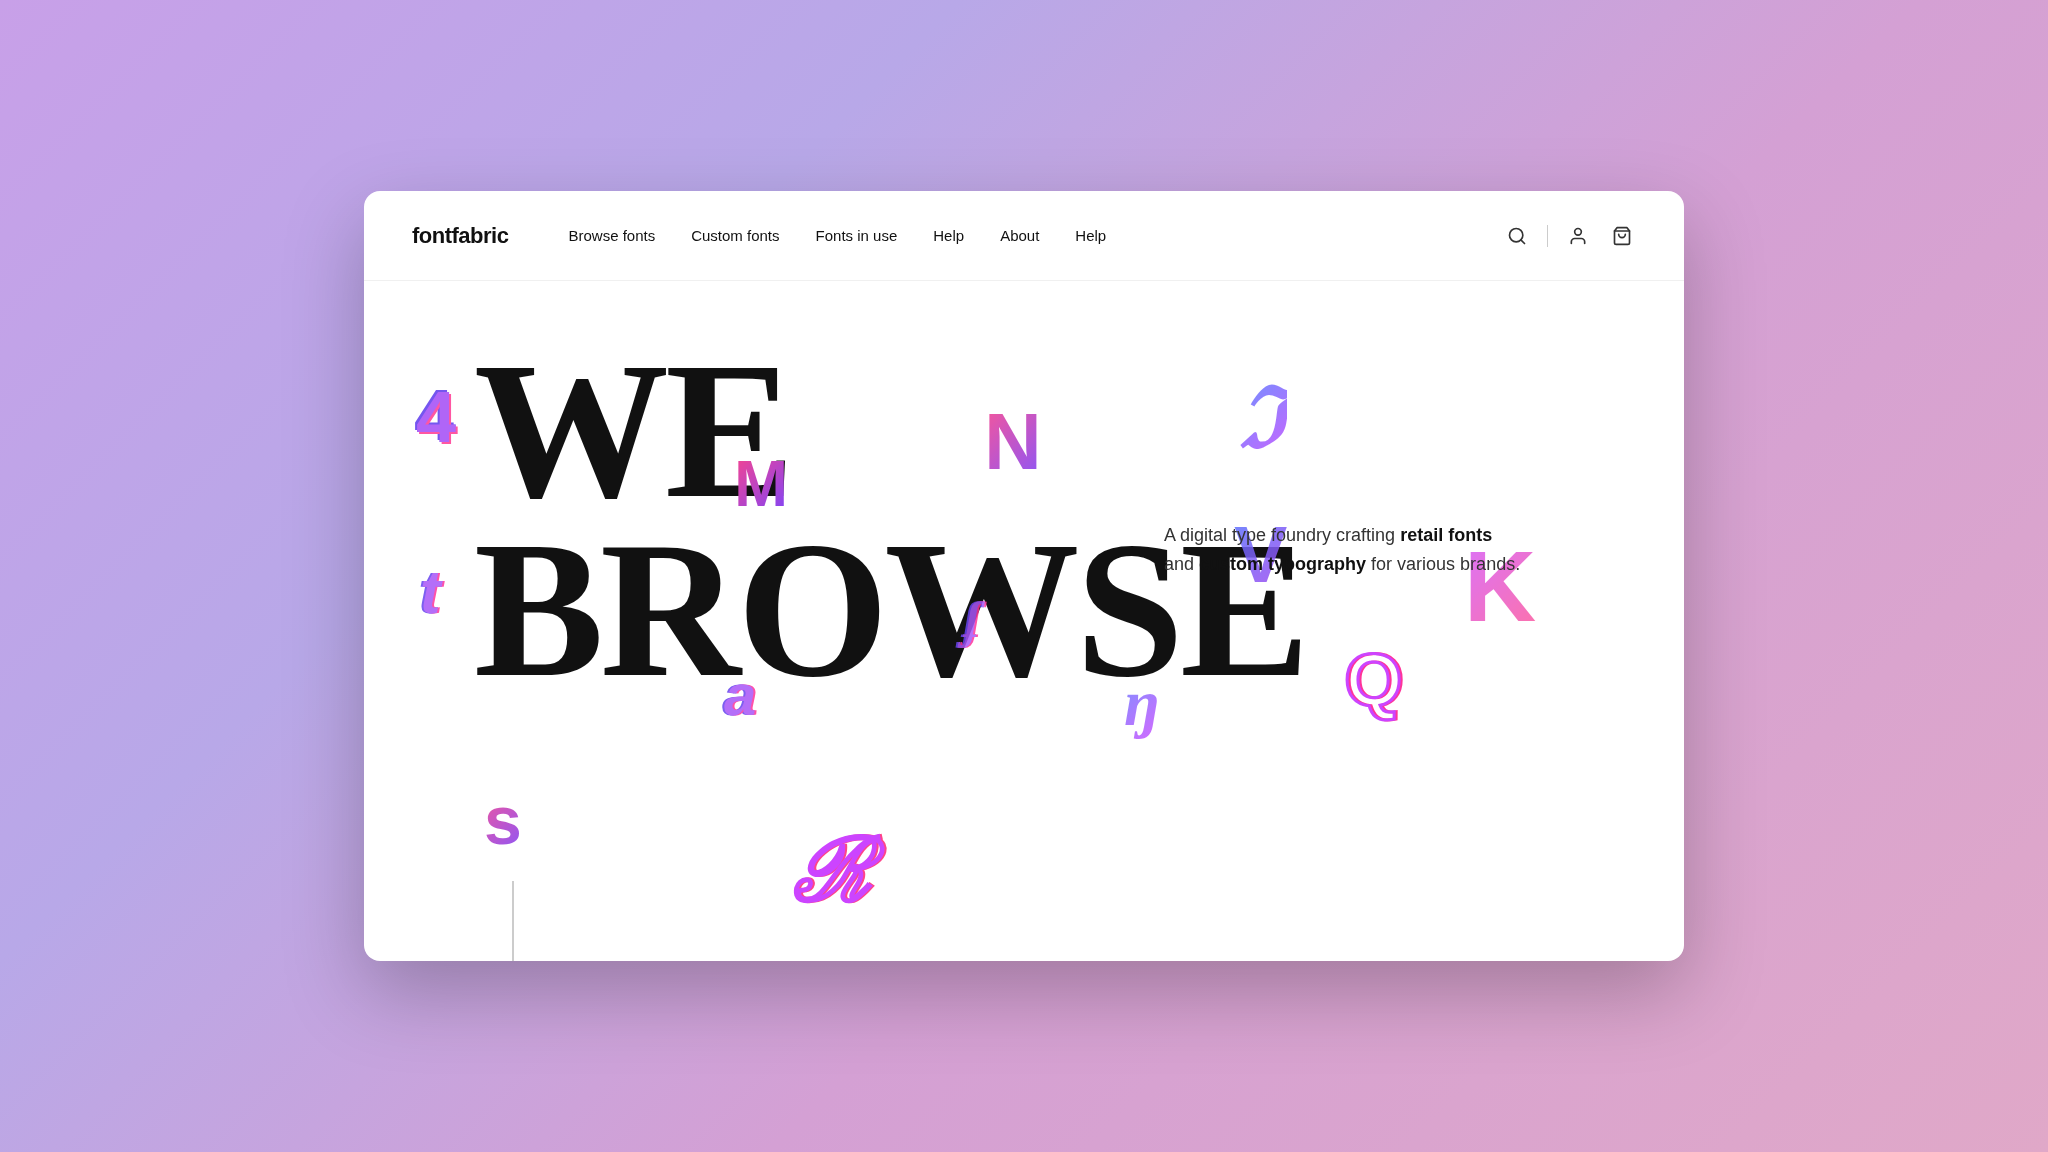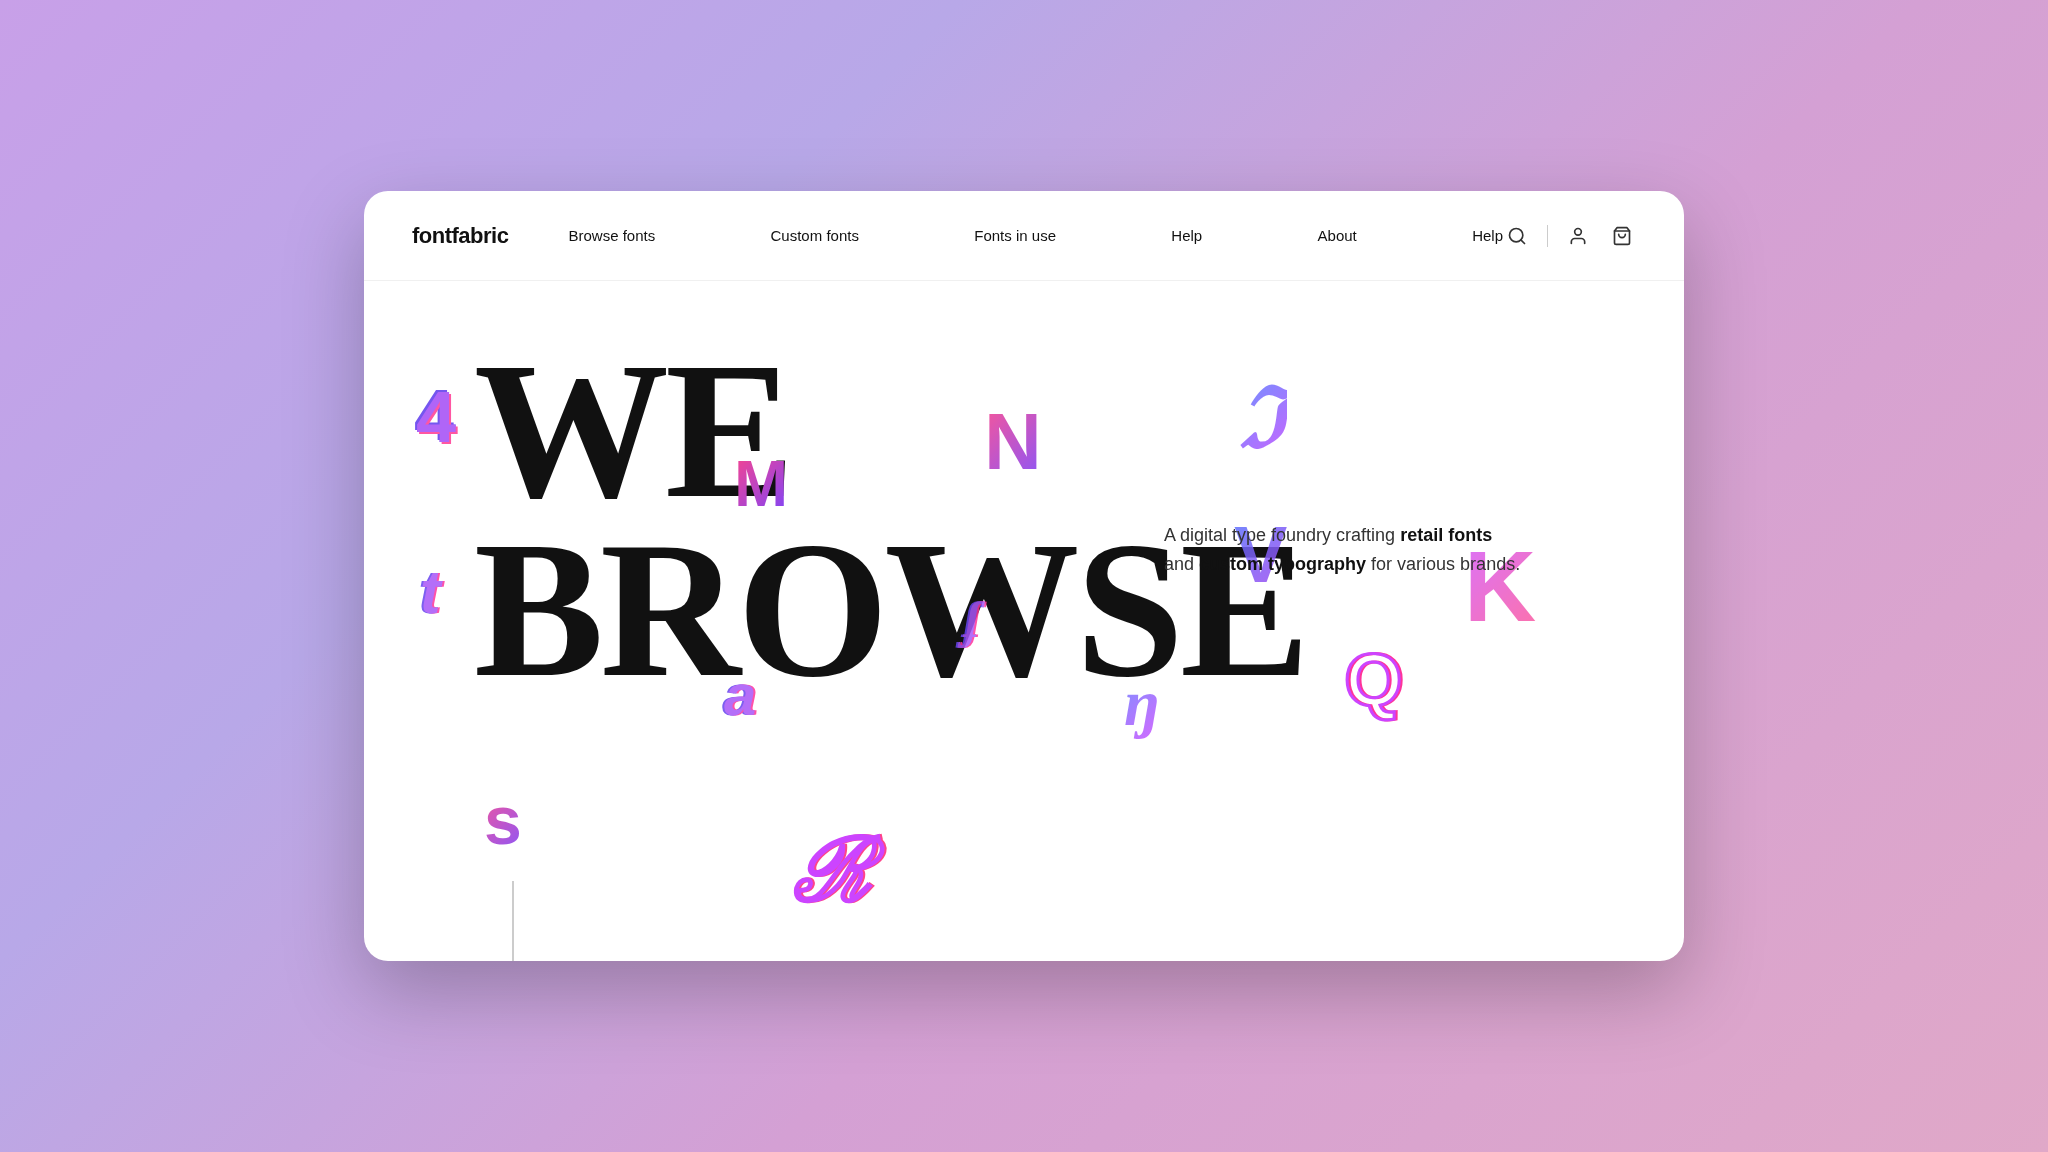--- a/index.html
+++ b/index.html
@@ -12,21 +12,21 @@
       align-items: center;
       justify-content: center;
       font-family: -apple-system, BlinkMacSystemFont, 'Segoe UI', sans-serif;
       overflow: hidden;
     }
 
     .browser-window {
       width: 1320px;
       height: 770px;
       background: #ffffff;
-      border-radius: 24px;
+      border-radius: 16px;
       box-shadow: 0 30px 80px rgba(0,0,0,0.25);
       overflow: hidden;
       position: relative;
     }
 
     
     .navbar {
       display: flex;
       align-items: center;
       padding: 0 48px;
@@ -43,21 +43,20 @@
       letter-spacing: -0.5px;
       margin-right: 60px;
       flex-shrink: 0;
     }
 
     .nav-links {
       display: flex;
       align-items: center;
       gap: 36px;
       flex: 1;
-      justify-content: space-between;
     }
 
     .nav-link {
       font-size: 15px;
       color: #111;
       text-decoration: none;
       cursor: pointer;
       white-space: nowrap;
     }
 

